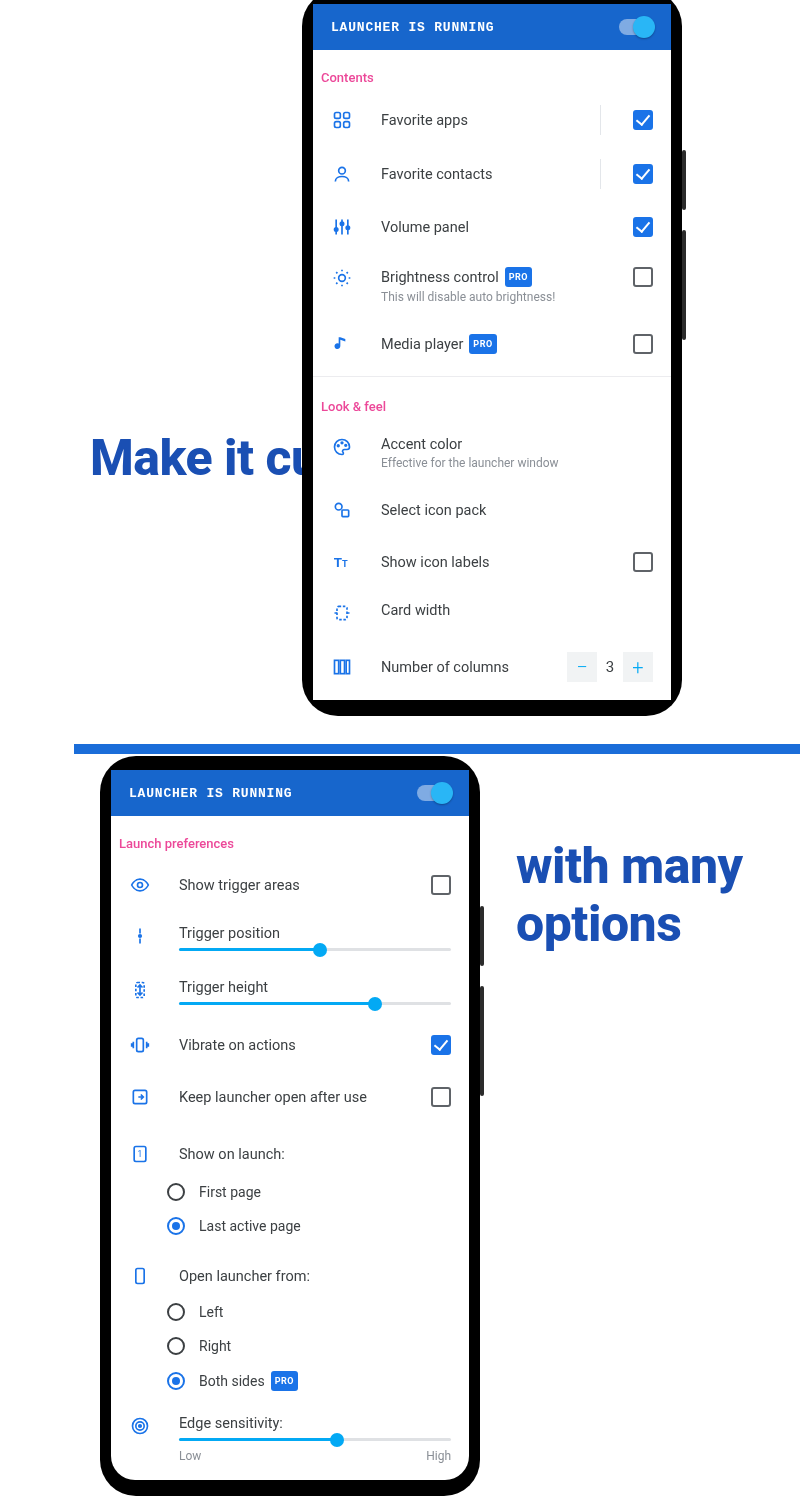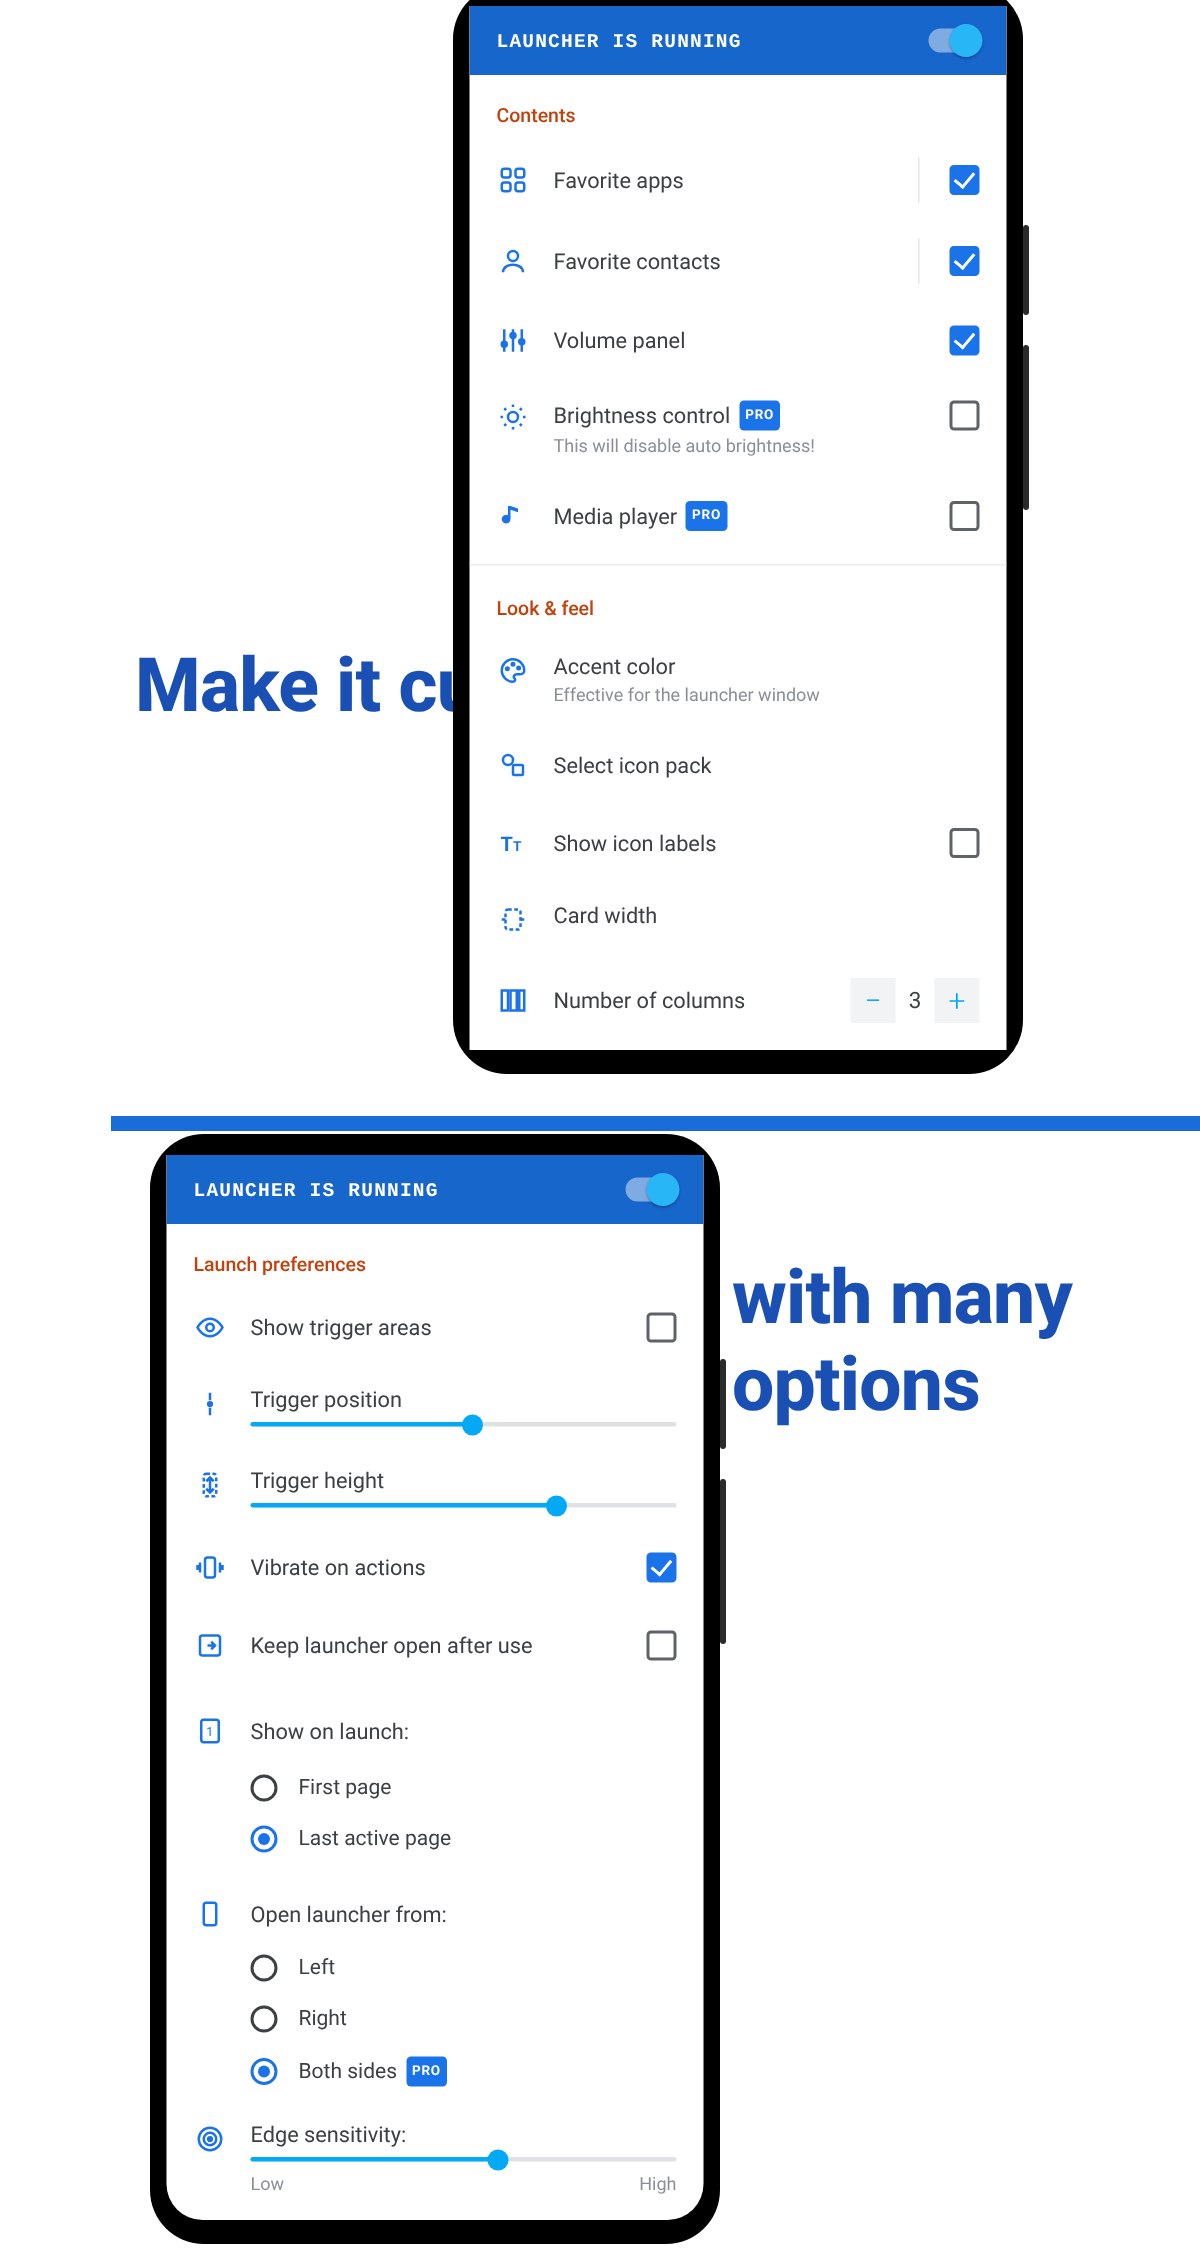--- a/index.html
+++ b/index.html
@@ -70,31 +70,31 @@
     content: "";
     position: absolute;
     right: -2px; top: -3px;
     width: 22px; height: 22px;
     background: #29b6f6;
     border-radius: 50%;
     box-shadow: 0 1px 2px rgba(0,0,0,0.3);
   }
   .content { padding: 0 0 10px 0; }
   .section-header {
-    color: #c2410c;
+    color: #ec4899;
     font-size: 13px;
     font-weight: 500;
-    padding: 20px 18px 8px 18px;
+    padding: 20px 18px 8px 8px;
   }
   .row {
     display: flex;
     align-items: center;
     padding: 12px 18px;
     min-height: 52px;
-    gap: 16px;
+    gap: 28px;
   }
   .row.tall { align-items: flex-start; padding-top: 14px; padding-bottom: 14px; }
   .ico {
     width: 22px; height: 22px;
     flex: 0 0 22px;
     display: flex;
     align-items: center;
     justify-content: center;
     color: #1a73e8;
   }
@@ -192,21 +192,21 @@
   .info-row {
     display: flex; gap: 10px;
     padding: 6px 18px 10px 28px;
     align-items: flex-start;
   }
 </style>
 </head>
 <body>
 
 <div class="caption" style="left:90px; top:430px; font-size:50px; text-align:center;">Make it custom</div>
-<div class="caption" style="left:488px; top:838px; font-size:50px;">with many options</div>
+<div class="caption" style="left:516px; top:838px; font-size:50px;">with many options</div>
 
 <div class="divider-bar"></div>
 
 <div class="phone phone-top" style="left:302px; top:-10px; width:380px; height:726px;">
   <div class="side-btn" style="top:160px; height:60px;"></div>
   <div class="side-btn" style="top:240px; height:110px;"></div>
   <div class="screen">
 
     <div class="appbar">
       <span class="appbar-title">LAUNCHER IS RUNNING</span>

